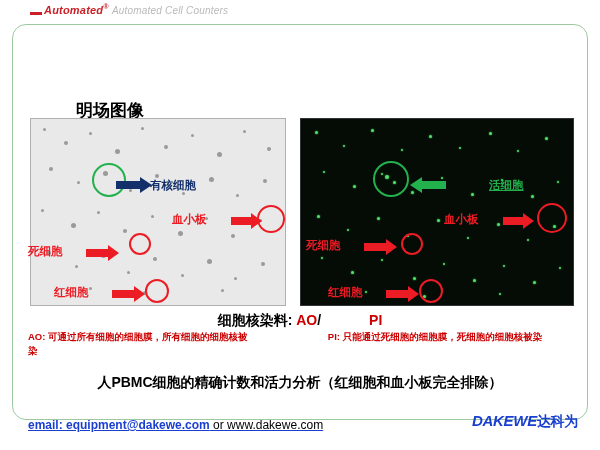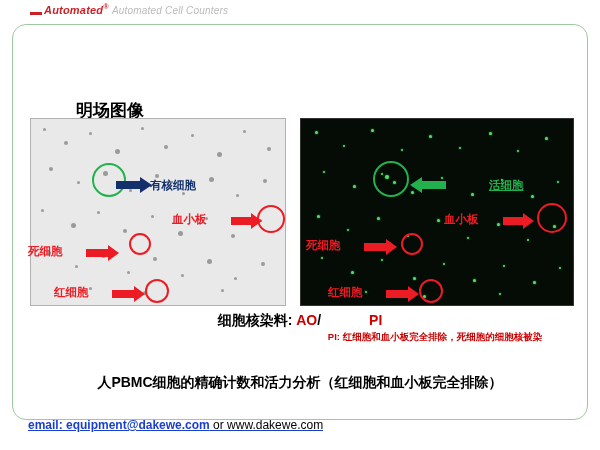--- a/index.html
+++ b/index.html
@@ -348,22 +348,26 @@
 
   <div class="anno-text t-red" style="left:328px;top:285px;">红细胞</div>
   <div class="arrow-body" style="left:386px;top:290px;width:22px;background:#ec1c24;"></div>
   <div class="arrow-head" style="left:408px;top:286px;border-left:11px solid #ec1c24;"></div>
 
   <div class="stain-line">
     <span>细胞核染料:</span>
     <span class="stain-ao">AO</span><span class="stain-slash">/</span><span class="stain-pi">PI</span>
   </div>
 
-  <div class="desc" id="desc-right">PI: 红细胞和血小板完全排除，死细胞的细胞核被染</div>
+  <div class="desc" id="desc-left">AO: 可通过所有细胞的细胞膜，所有细胞的细胞核被染</div>
+  <div class="desc" id="desc-right">PI: 只能通过死细胞的细胞膜，死细胞的细胞核被染</div>
 
   <div class="summary">人PBMC细胞的精确计数和活力分析（红细胞和血小板完全排除）</div>
 
   <div class="footer-email">
     <span>email: equipment@dakewe.com</span><span class="footer-or"> or www.dakewe.com</span>
   </div>
 
+  <div class="footer-logo">
+    <span>DAKEWE</span><span class="cn">达科为</span>
+  </div>
 
 </div>
 
 </body></html>

